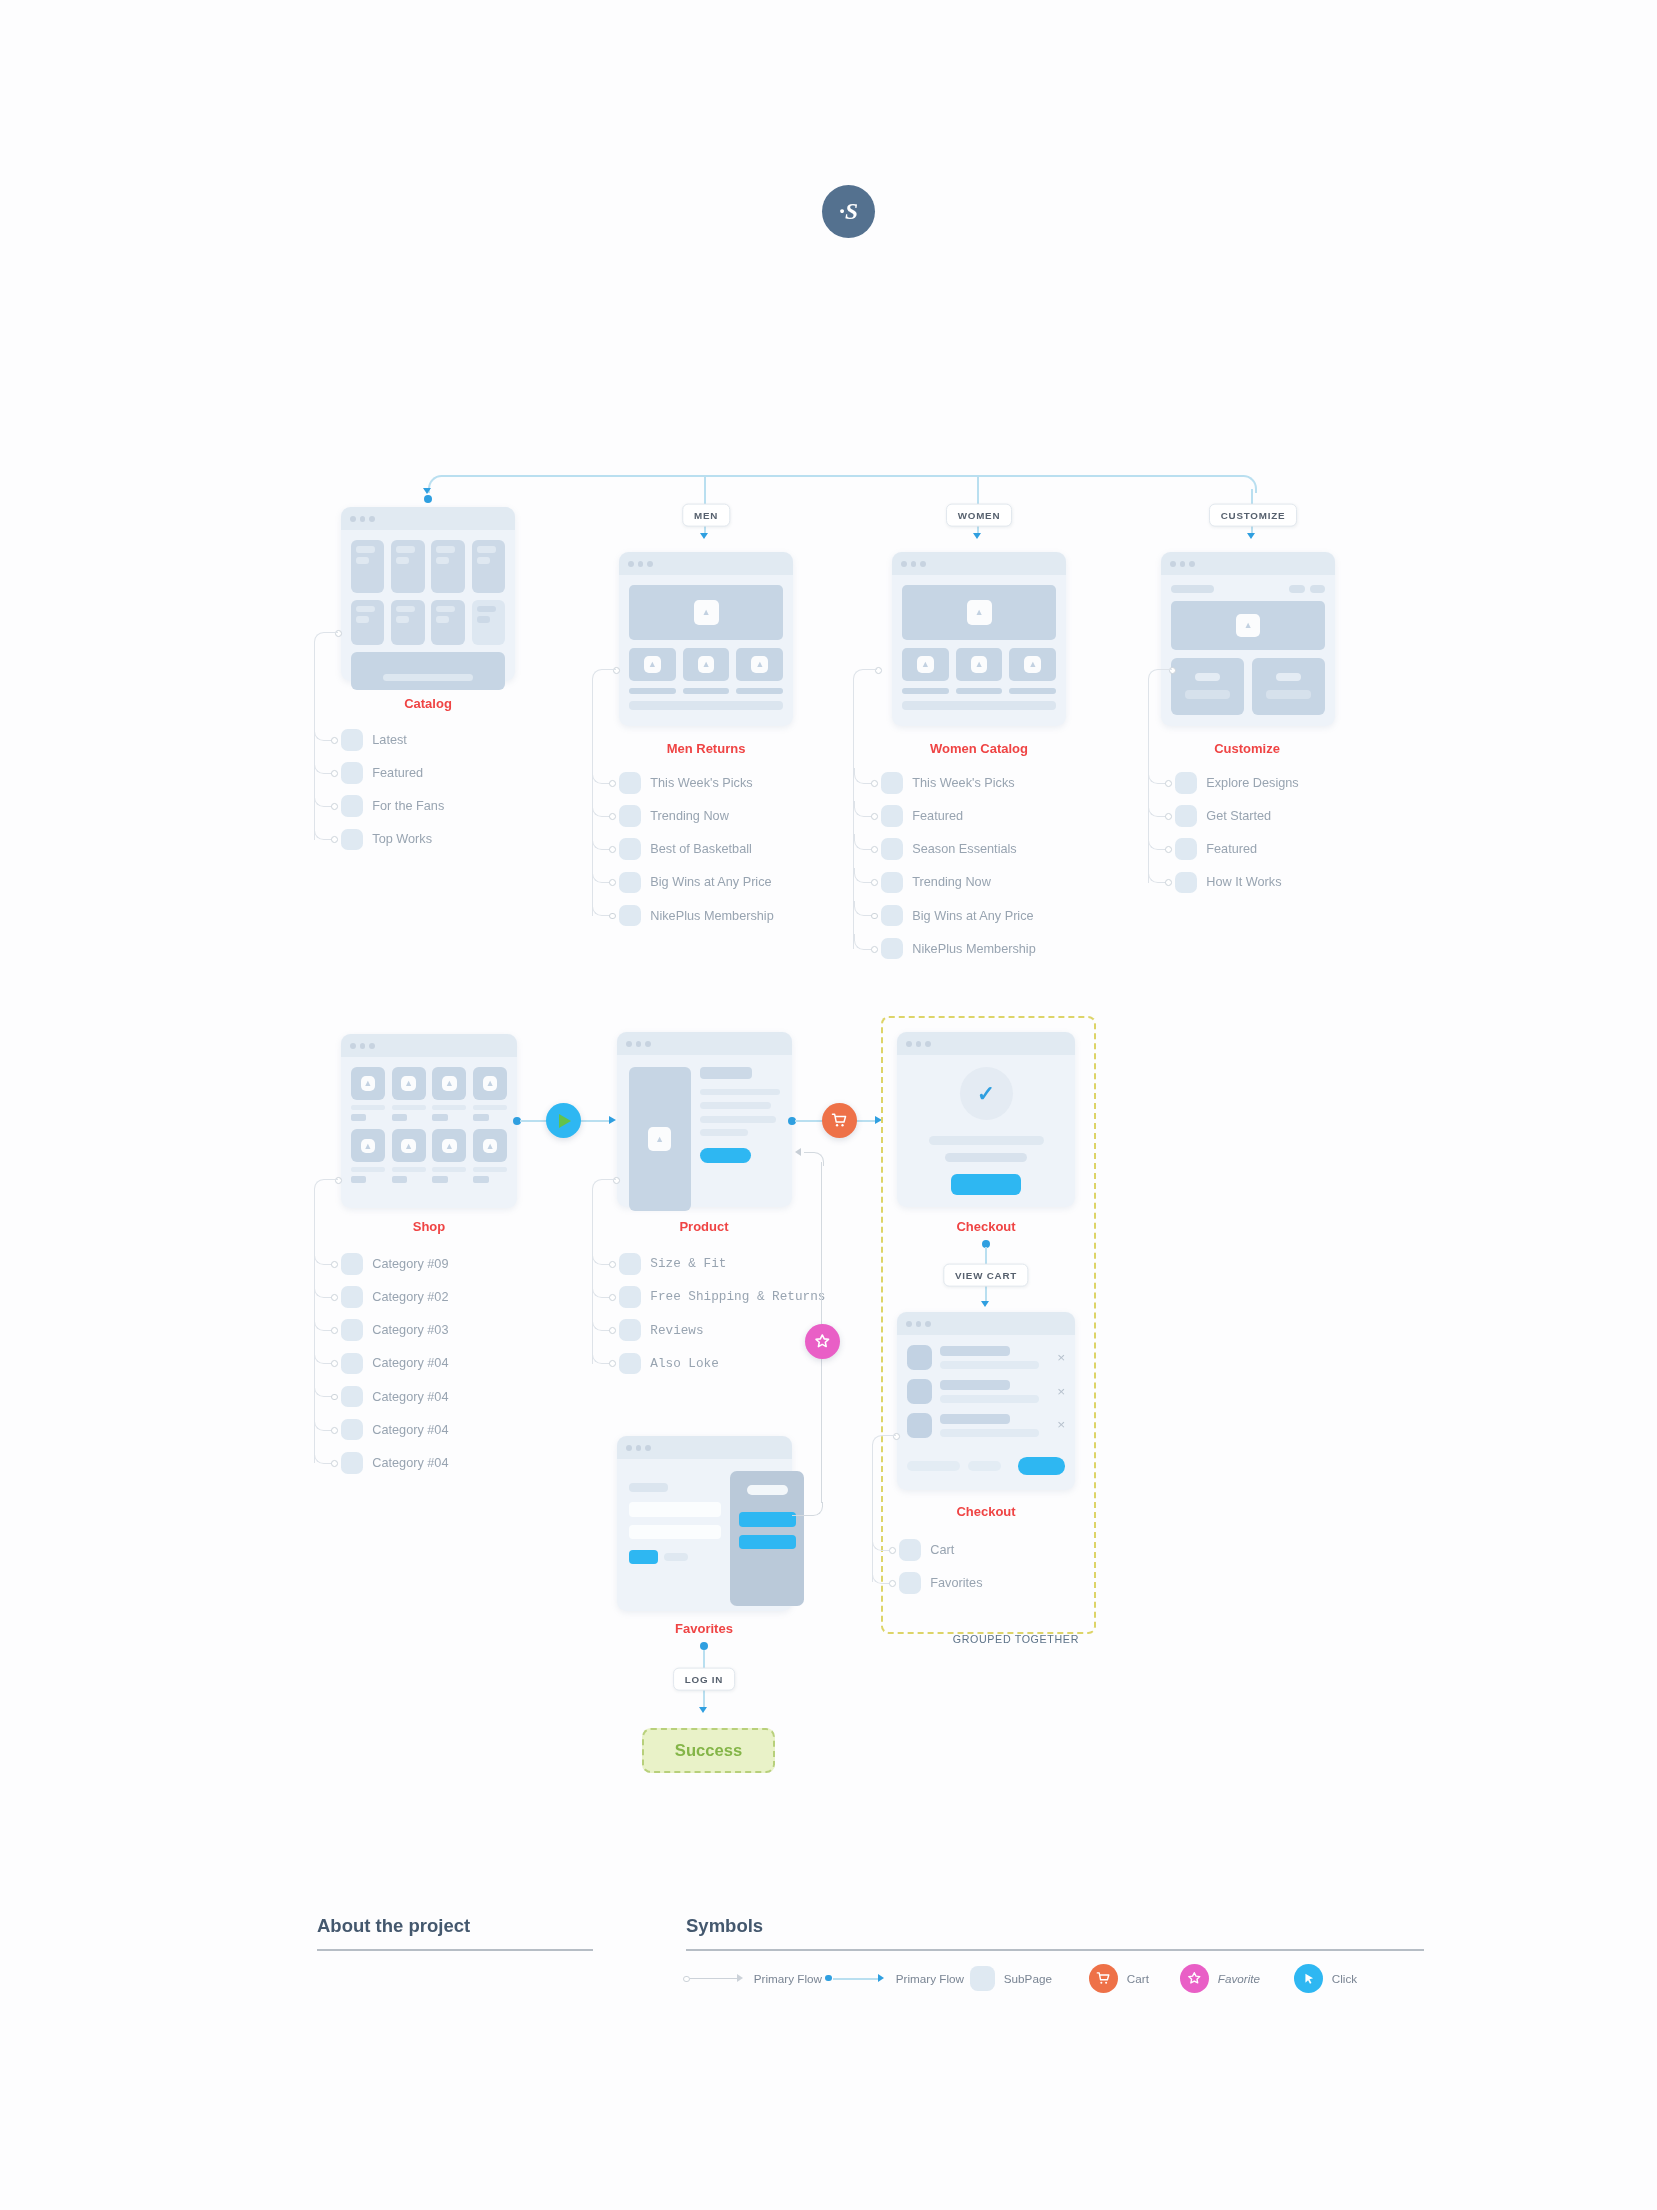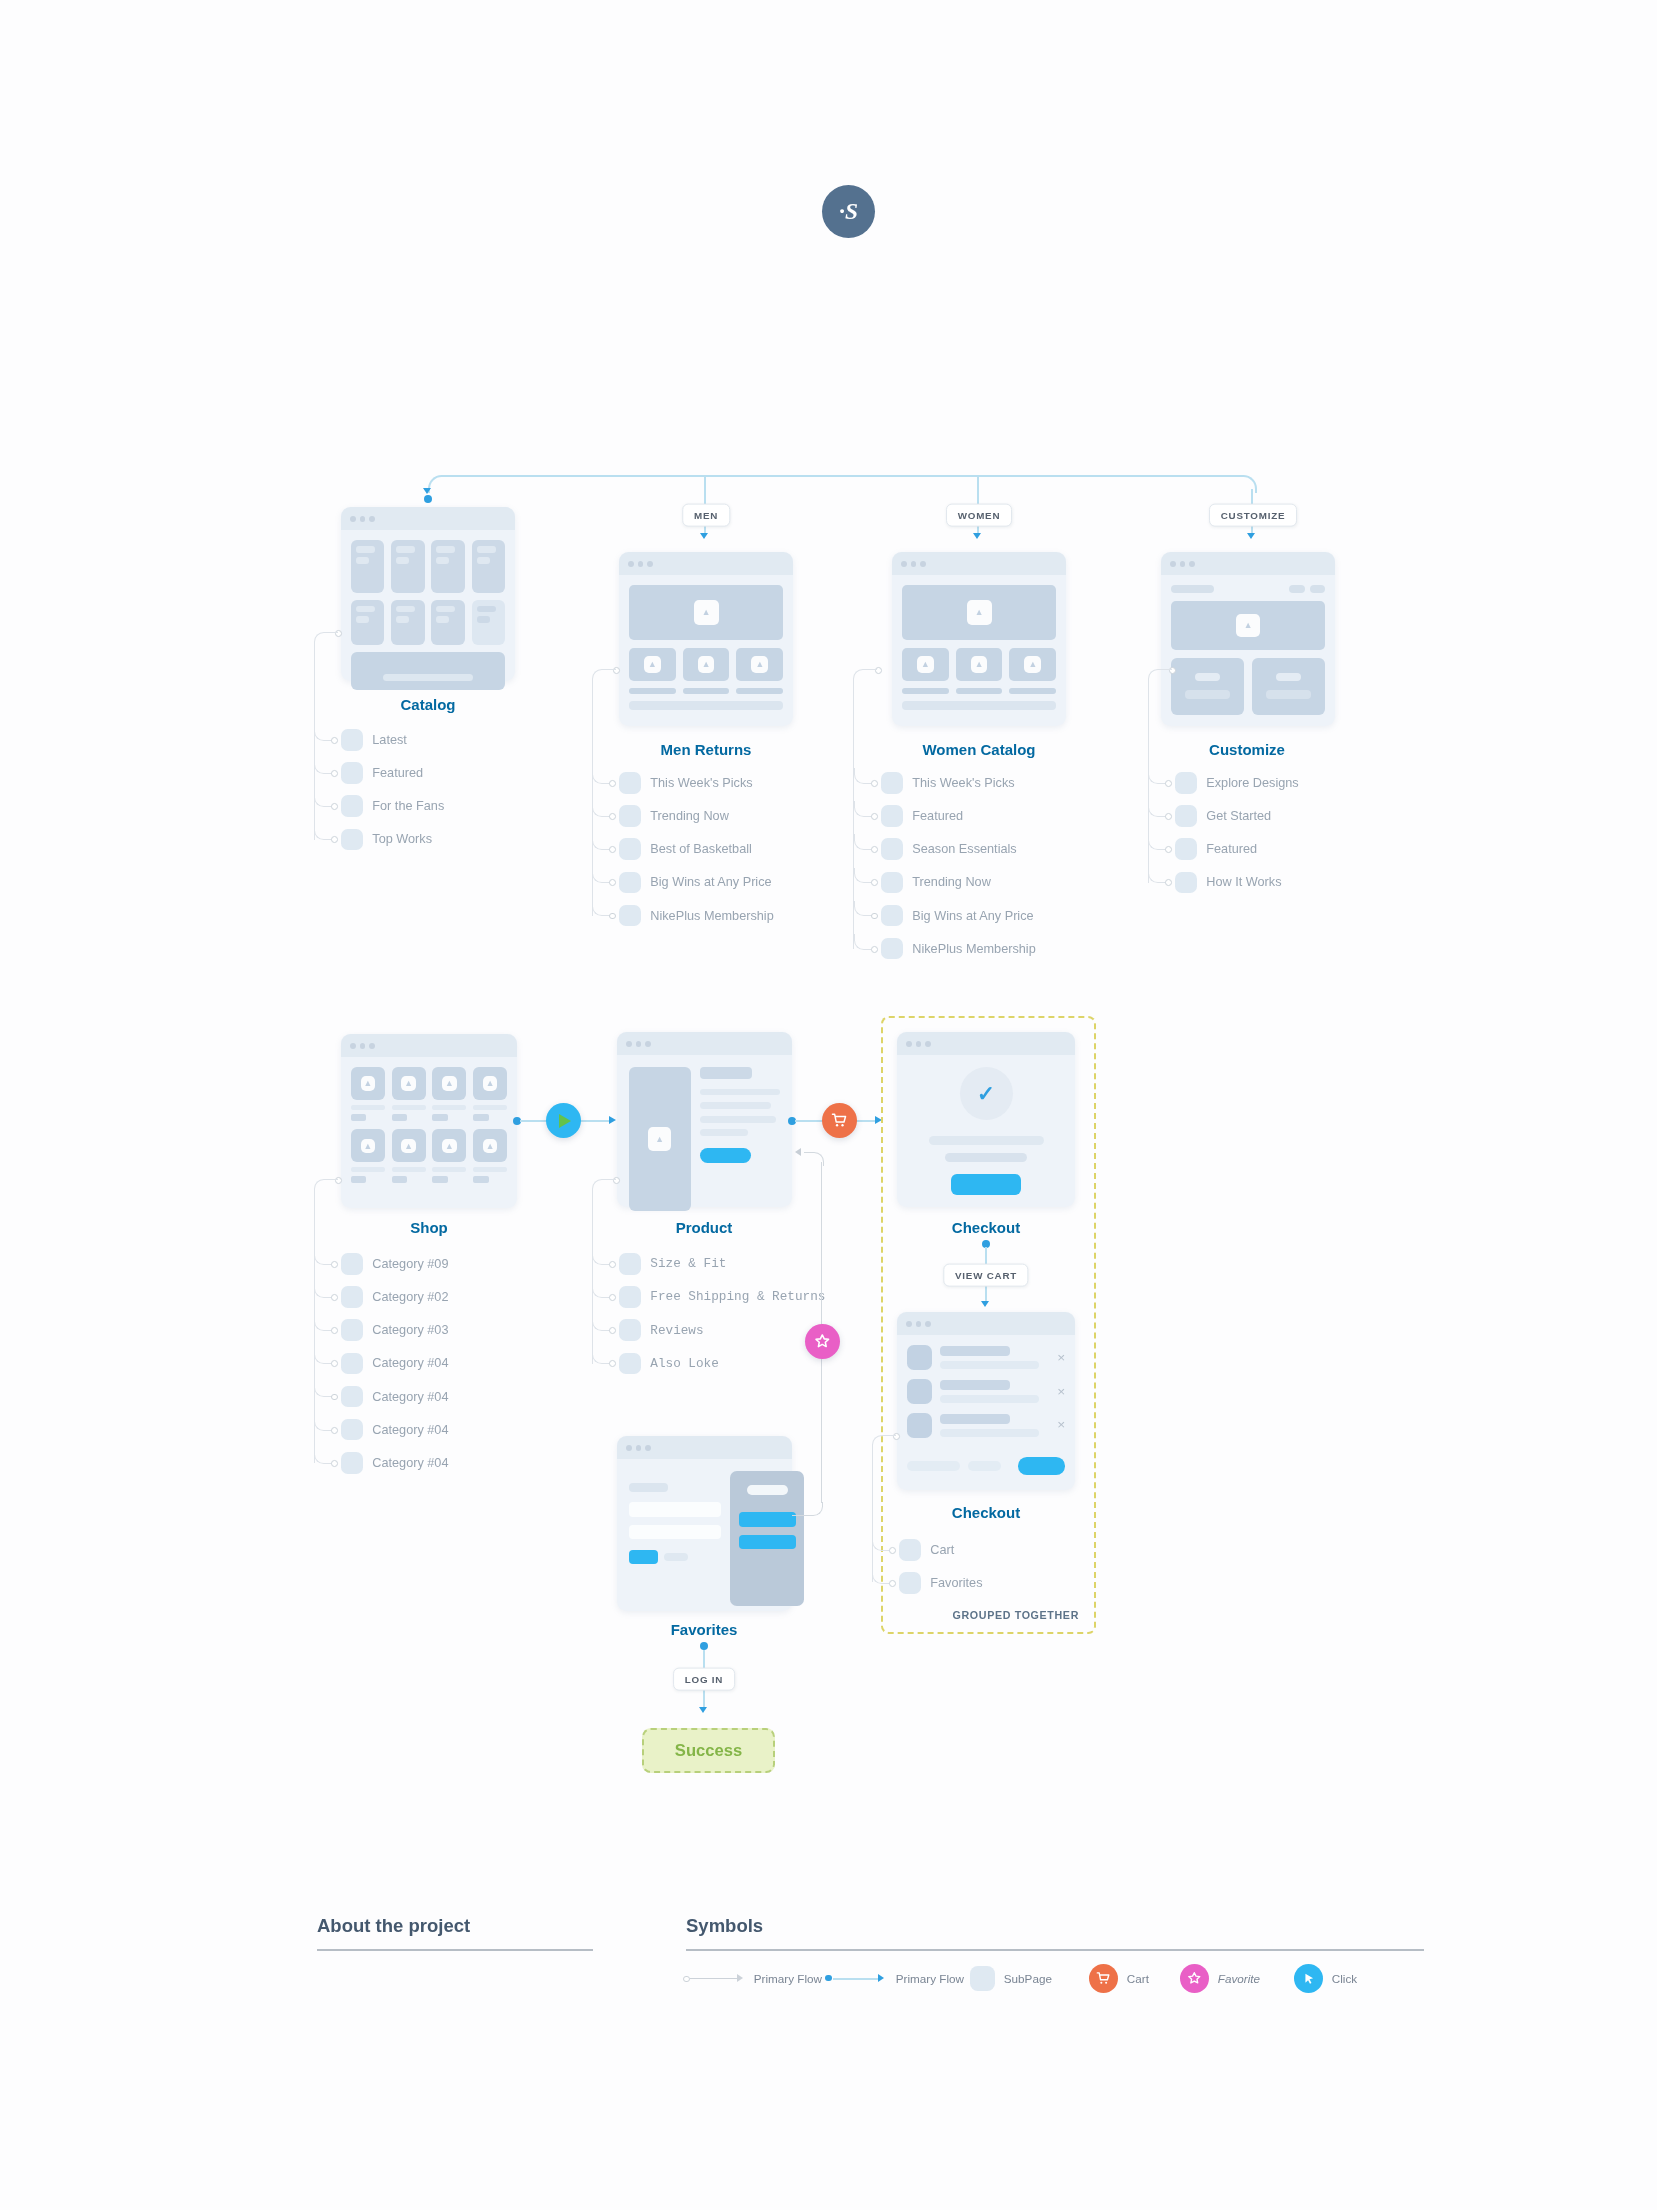--- a/index.html
+++ b/index.html
@@ -61,27 +61,27 @@
   .rcol{margin-left:7.8px;display:flex;flex-direction:column;gap:4.9px;}
   .x{margin-left:auto;color:#b6c1cd;font-size:13.7px;line-height:1;}
   .ckfoot{display:flex;align-items:center;margin-top:19.5px;}
   
   .fbody{display:flex;gap:9.8px;padding:11.7px;}
   .fleft{flex:1;padding-top:11.7px;display:flex;flex-direction:column;}
   .inp{height:14.6px;background:#fbfdfe;border-radius:3.9px;}
   .fright{width:74px;height:135px;flex:none;background:#bac9d9;border-radius:6.8px;display:flex;
           flex-direction:column;align-items:center;}
   
-  .node-title{position:absolute;transform:translateX(-50%);font-size:15px;font-weight:bold;color:#0369a1;white-space:nowrap;}
+  .node-title{position:absolute;transform:translateX(-50%);font-size:13px;font-weight:bold;color:#ef4444;white-space:nowrap;}
   .tag{position:absolute;transform:translate(-50%,-50%);background:#fff;border:1px solid #e2e8ee;
        border-radius:5.9px;padding:4.9px 10.7px;font-size:9.8px;font-weight:bold;letter-spacing:.08em;
        color:#57616e;box-shadow:0 1px 2.9px rgba(80,100,120,.08);white-space:nowrap;z-index:6;}
   .success{position:absolute;background:#e9f2c8;border:2px dashed #b8d07b;border-radius:8.8px;
            display:flex;align-items:center;justify-content:center;font-size:16.6px;font-weight:bold;color:#84b548;}
-  .caption{position:absolute;font-size:10.7px;font-weight:bold;letter-spacing:.06em;color:#5d7389;}
+  .caption{position:absolute;font-size:10.7px;font-weight:normal;letter-spacing:.06em;color:#5d7389;margin-top:24px;}
   
   .list{position:absolute;}
   .li{position:relative;height:21.5px;margin-bottom:11.7px;display:flex;align-items:center;}
   .li-sq{width:21.5px;height:21.5px;border-radius:6.8px;background:#dfe9f2;flex:none;}
   .li-label{margin-left:9.8px;font-size:12.7px;color:#98a4b1;white-space:nowrap;}
   .li-elbow{position:absolute;left:-27px;top:-3.9px;width:20.5px;height:14.6px;
             border-left:1.5px solid #dee3e9;border-bottom:1.5px solid #dee3e9;border-bottom-left-radius:9.8px;}
   .li-end{position:absolute;left:-9.8px;top:7.8px;width:4.9px;height:4.9px;border:1.2px solid #ccd3da;
           border-radius:50%;background:#fff;}
   .vline{position:absolute;border-left:1.5px solid #dee3e9;}

